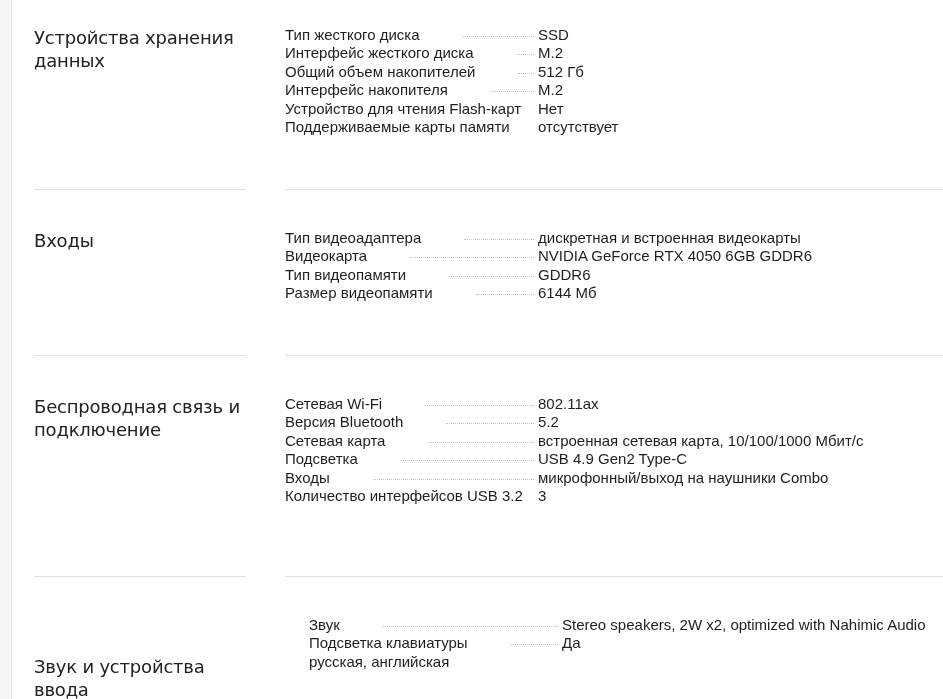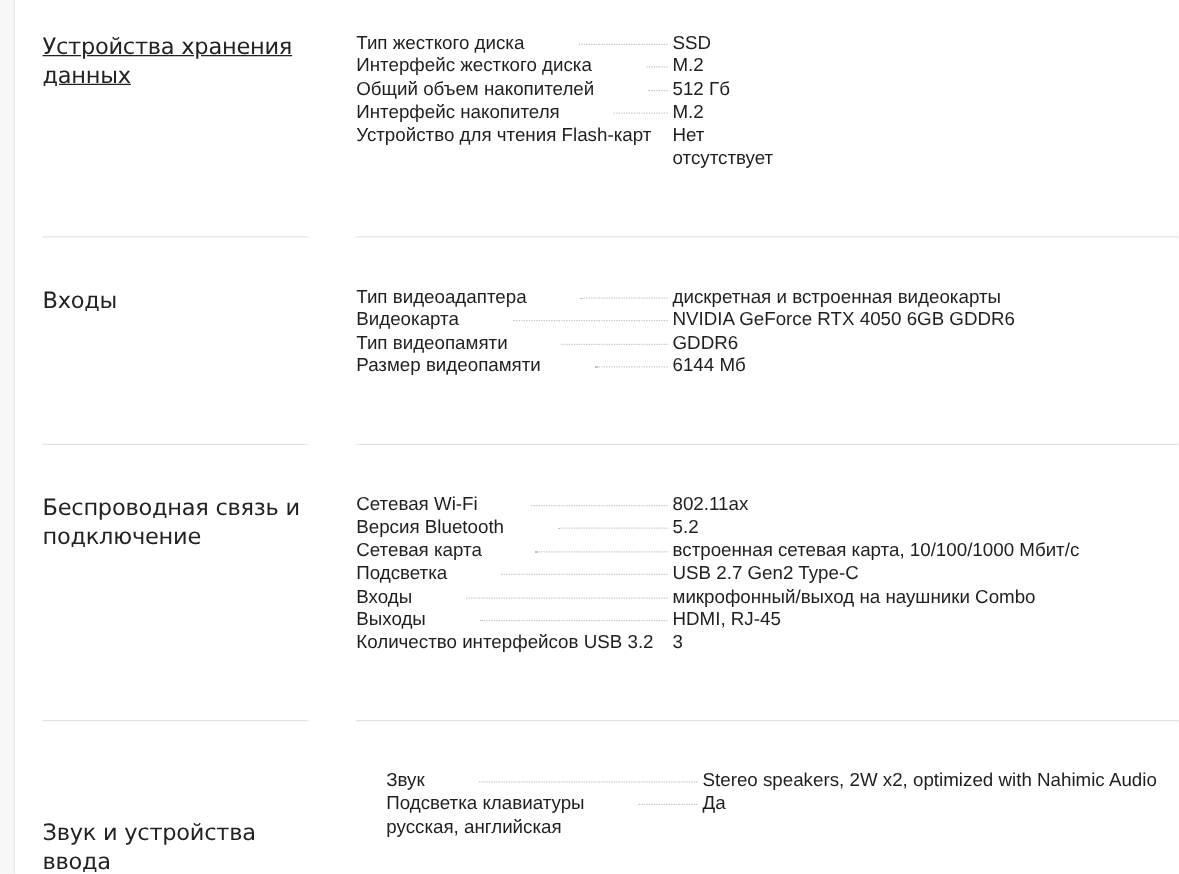--- a/index.html
+++ b/index.html
@@ -38,21 +38,21 @@
   .divider-right {
     position: absolute; left: 285px; width: 658px; height: 1px; background: #e4e4e4;
   }
 </style>
 </head>
 <body>
 
 <div class="left-edge"></div>
 
 <div class="section" style="top:0;">
-  <div class="section-title" style="top:26px;text-decoration:underline;">Устройства хранения данных</div>
+  <div class="section-title" style="top:26px;">Устройства хранения данных</div>
   <div class="spec-list" style="top:26px;">
     <div class="spec-row">
         <div class="spec-label">
           <span class="txt">Тип жесткого диска</span>
           <span class="dots"></span>
         </div>
         <div class="spec-value">SSD</div>
       </div>
     <div class="spec-row">
         <div class="spec-label">
@@ -77,20 +77,21 @@
       </div>
     <div class="spec-row">
         <div class="spec-label">
           <span class="txt">Устройство для чтения Flash-карт</span>
           <span class="dots"></span>
         </div>
         <div class="spec-value">Нет</div>
       </div>
     <div class="spec-row">
         <div class="spec-label">
+          <span class="txt">Поддерживаемые карты памяти</span>
           <span class="dots"></span>
         </div>
         <div class="spec-value">отсутствует</div>
       </div>
   </div>
 </div>
 <div class="divider-left" style="top:189px;"></div>
 <div class="divider-right" style="top:189px;"></div>
 
 <div class="section" style="top:0;">
@@ -151,35 +152,28 @@
           <span class="txt">Сетевая карта</span>
           <span class="dots"></span>
         </div>
         <div class="spec-value">встроенная сетевая карта, 10/100/1000 Мбит/с</div>
       </div>
     <div class="spec-row">
         <div class="spec-label">
           <span class="txt">Подсветка</span>
           <span class="dots"></span>
         </div>
-        <div class="spec-value">USB 2.7 Gen2 Type-C</div>
+        <div class="spec-value">USB 4.9 Gen2 Type-C</div>
       </div>
     <div class="spec-row">
         <div class="spec-label">
           <span class="txt">Входы</span>
           <span class="dots"></span>
         </div>
         <div class="spec-value">микрофонный/выход на наушники Combo</div>
-      </div>
-    <div class="spec-row">
-        <div class="spec-label">
-          <span class="txt">Выходы</span>
-          <span class="dots"></span>
-        </div>
-        <div class="spec-value">HDMI, RJ-45</div>
       </div>
     <div class="spec-row">
         <div class="spec-label">
           <span class="txt">Количество интерфейсов USB 3.2</span>
           <span class="dots"></span>
         </div>
         <div class="spec-value">3</div>
       </div>
   </div>
 </div>

